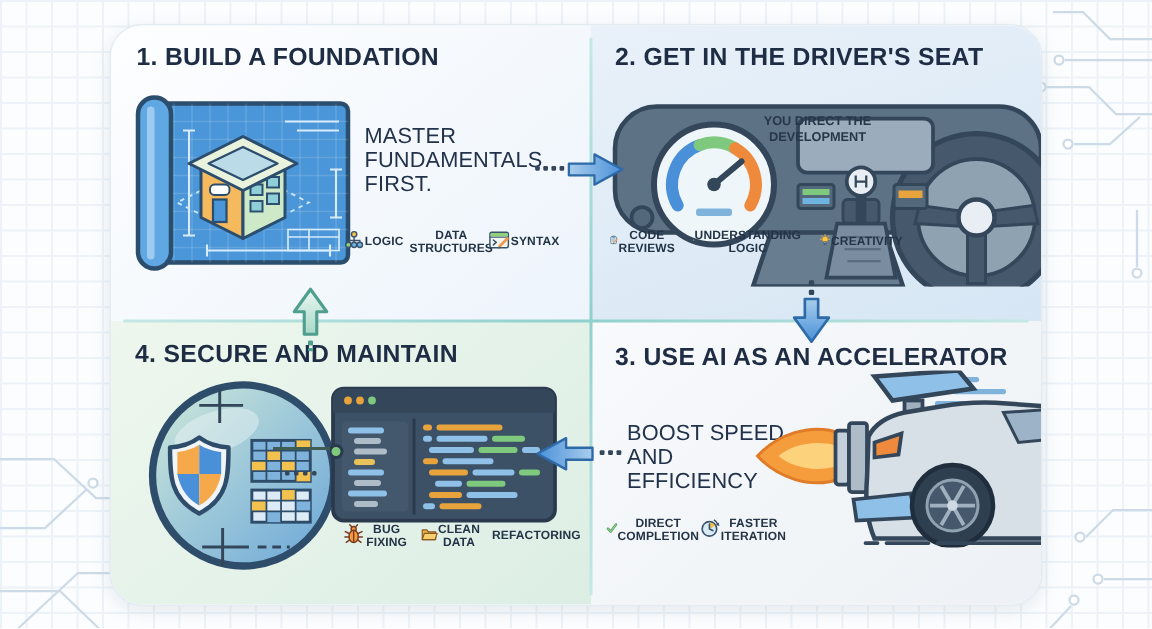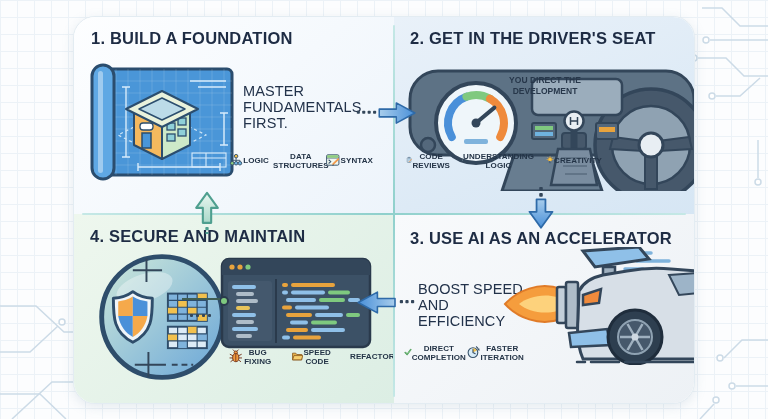--- a/index.html
+++ b/index.html
@@ -287,37 +287,37 @@
             <rect x="126" y="58" width="14" height="4" rx="2" fill="#7fc97f"></rect>
           <rect x="70" y="65.5" width="18" height="4" rx="2" fill="#8fc0e8"></rect>
             <rect x="91" y="65.5" width="26" height="4" rx="2" fill="#7fc97f"></rect>
           <rect x="66" y="73" width="22" height="4" rx="2" fill="#e8a33d"></rect>
             <rect x="91" y="73" width="34" height="4" rx="2" fill="#8fc0e8"></rect>
           <rect x="62" y="80.5" width="8" height="4" rx="2" fill="#8fc0e8"></rect>
             <rect x="73" y="80.5" width="28" height="4" rx="2" fill="#e8a33d"></rect>
         </g>
         <circle cx="4" cy="46" r="4" fill="#7fc97f" stroke="#2a3a4c" stroke-width="2"></circle>
       </svg>
-      <div class="items" style="left:154px;top:129px;gap:19px;">
+      <div class="items" style="left:154px;top:129px;gap:8px;">
         <div class="item" style="width:44px;">
           <svg viewBox="0 0 24 24">
             <path d="M10.5 5 L8 2.5 M13.5 5 L16 2.5" stroke="#7a3c22" stroke-width="1.5" stroke-linecap="round"></path>
             <circle cx="12" cy="6.8" r="2.6" fill="#f29a3d" stroke="#7a3c22" stroke-width="1.5"></circle>
             <ellipse cx="12" cy="14.5" rx="4.8" ry="6.3" fill="#f29a3d" stroke="#7a3c22" stroke-width="1.5"></ellipse>
             <path d="M12 8.2 V20.8" stroke="#7a3c22" stroke-width="1.4"></path>
             <path d="M7.4 11.5 L3.4 9.5 M7.2 15 L3 15 M7.8 18 L4.4 20.6 M16.6 11.5 L20.6 9.5 M16.8 15 L21 15 M16.2 18 L19.6 20.6" stroke="#7a3c22" stroke-width="1.5" stroke-linecap="round"></path>
           </svg>
           <div class="ilabel">BUG FIXING</div>
         </div>
         <div class="item" style="width:40px;">
           <svg viewBox="0 0 24 24">
             <path d="M3 6.5 h6.2 l2 2.6 H21 v10.4 H3 Z" fill="#e8b24a" stroke="#8a5a20" stroke-width="1.6" stroke-linejoin="round"></path>
             <path d="M3 19.5 L5.8 11.2 H23 L20.2 19.5 Z" fill="#f7cf6e" stroke="#8a5a20" stroke-width="1.6" stroke-linejoin="round"></path>
           </svg>
-          <div class="ilabel">SPEED CODE</div>
+          <div class="ilabel">CLEAN DATA</div>
         </div>
         <div class="item" style="width:58px;">
           <svg viewBox="0 0 24 24">
             <path d="M5.5 10 A7.5 7.5 0 0 1 18 6.5" fill="none" stroke="#6abf69" stroke-width="3" stroke-linecap="round"></path>
             <polygon points="19.8,2.5 20.5,8.7 14.8,6.3" fill="#6abf69"></polygon>
             <path d="M18.5 14 A7.5 7.5 0 0 1 6 17.5" fill="none" stroke="#4a90d9" stroke-width="3" stroke-linecap="round"></path>
             <polygon points="4.2,21.5 3.5,15.3 9.2,17.7" fill="#4a90d9"></polygon>
           </svg>
           <div class="ilabel">REFACTORING</div>
         </div>

